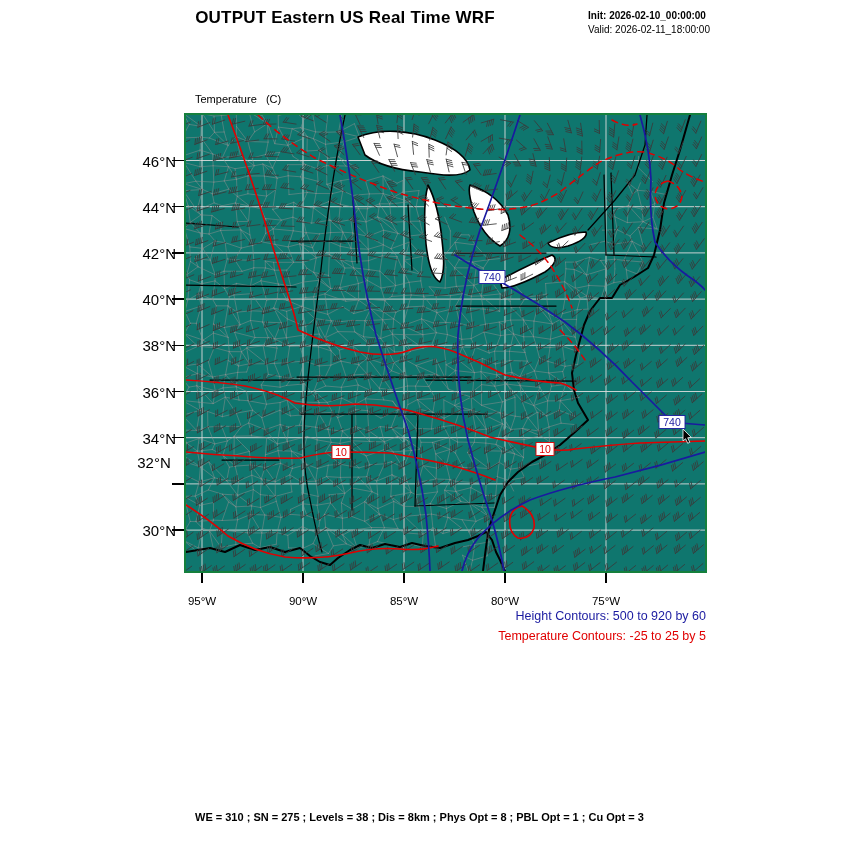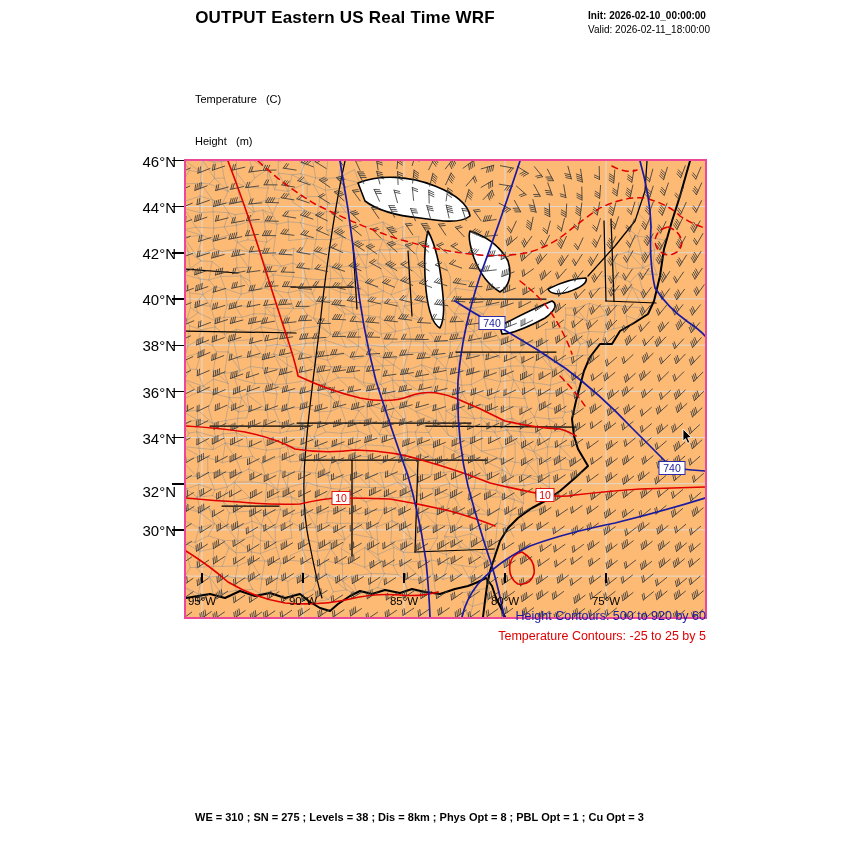--- a/index.html
+++ b/index.html
@@ -4,21 +4,21 @@
 <style>
   html,body{margin:0;padding:0;background:#fff;}
   .page{position:relative;width:850px;height:850px;background:#fff;
         font-family:"Liberation Sans", sans-serif;color:#000;overflow:hidden;}
   .title{position:absolute;left:160px;top:8px;width:370px;text-align:center;
          font-size:17px;font-weight:bold;letter-spacing:.2px;}
   .times{position:absolute;right:140px;top:9px;text-align:left;font-size:10px;line-height:14px;}
   .times .init{font-weight:bold;}
   .legend{position:absolute;left:195px;top:64px;font-size:11px;line-height:14px;white-space:pre;}
   .map-frame{position:absolute;left:184px;top:113px;width:519px;height:456px;
-             border:2px solid #ec4899;background:#fdba74;margin-top:46px;}
+             border:2px solid #15803d;background:#0f766e;}
   #map{display:block;width:519px;height:456px;}
   .tick{position:absolute;background:#000;}
   .lat-label{position:absolute;left:132px;width:44px;text-align:right;font-size:15px;
              transform:translateY(-50%);}
   .lon-label{position:absolute;top:595px;width:60px;text-align:center;font-size:11.5px;
              transform:translateX(-50%);}
   .ann{position:absolute;width:520px;left:186px;text-align:right;font-size:12.5px;}
   .ann-h{top:609px;color:#1a1aa0;}
   .ann-t{top:629px;color:#e00000;}
   .footer{position:absolute;left:195px;top:810px;font-size:11px;font-weight:bold;line-height:14px;}
@@ -117,21 +117,21 @@
       <div class="lat-label" style="top: 252.9px;">42°N</div>
       <div class="tick" style="left: 172px; top: 298.4px; width: 12px; height: 1.5px;"></div>
       <div class="lat-label" style="top: 299.1px;">40°N</div>
       <div class="tick" style="left: 172px; top: 344.6px; width: 12px; height: 1.5px;"></div>
       <div class="lat-label" style="top: 345.3px;">38°N</div>
       <div class="tick" style="left: 172px; top: 390.8px; width: 12px; height: 1.5px;"></div>
       <div class="lat-label" style="top: 391.5px;">36°N</div>
       <div class="tick" style="left: 172px; top: 436.9px; width: 12px; height: 1.5px;"></div>
       <div class="lat-label" style="top: 437.7px;">34°N</div>
       <div class="tick" style="left: 172px; top: 483.1px; width: 12px; height: 1.5px;"></div>
-      <div class="lat-label" style="top: 491px;">32°N</div>
+      <div class="lat-label" style="top: 462px; text-align: center;">32°N</div>
       <div class="tick" style="left: 172px; top: 529.4px; width: 12px; height: 1.5px;"></div>
       <div class="lat-label" style="top: 530.1px;">30°N</div>
       <div class="tick" style="left: 201.3px; top: 573px; width: 1.5px; height: 10px;"></div>
       <div class="lon-label" style="left: 202px;">95°W</div>
       <div class="tick" style="left: 302.3px; top: 573px; width: 1.5px; height: 10px;"></div>
       <div class="lon-label" style="left: 303px;">90°W</div>
       <div class="tick" style="left: 403.3px; top: 573px; width: 1.5px; height: 10px;"></div>
       <div class="lon-label" style="left: 404px;">85°W</div>
       <div class="tick" style="left: 504.3px; top: 573px; width: 1.5px; height: 10px;"></div>
       <div class="lon-label" style="left: 505px;">80°W</div>

